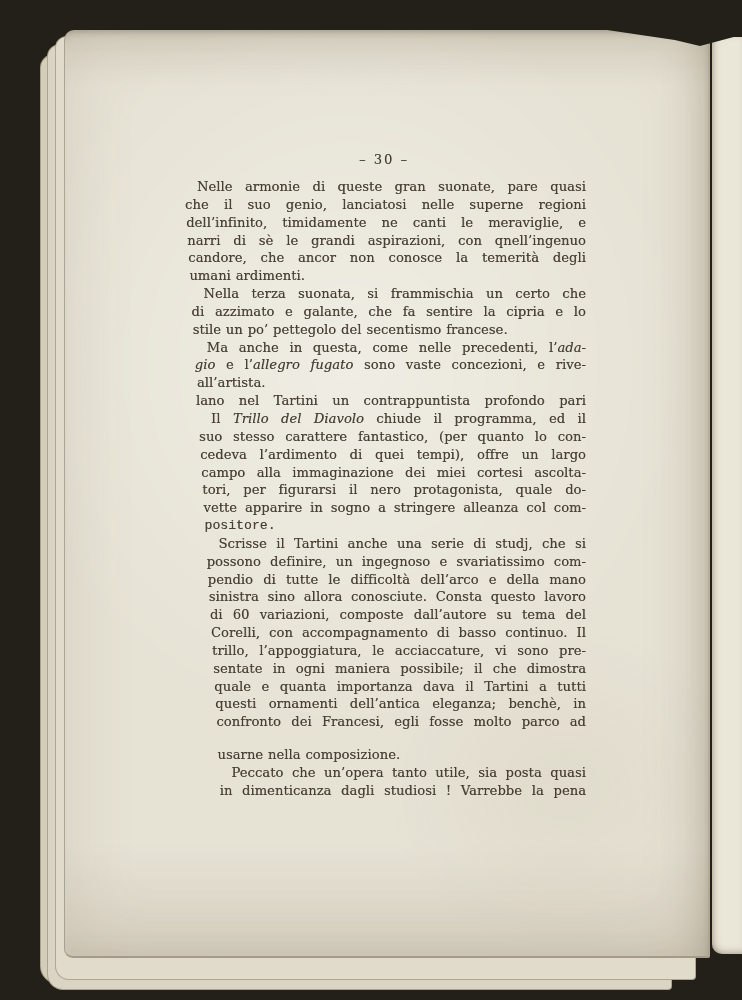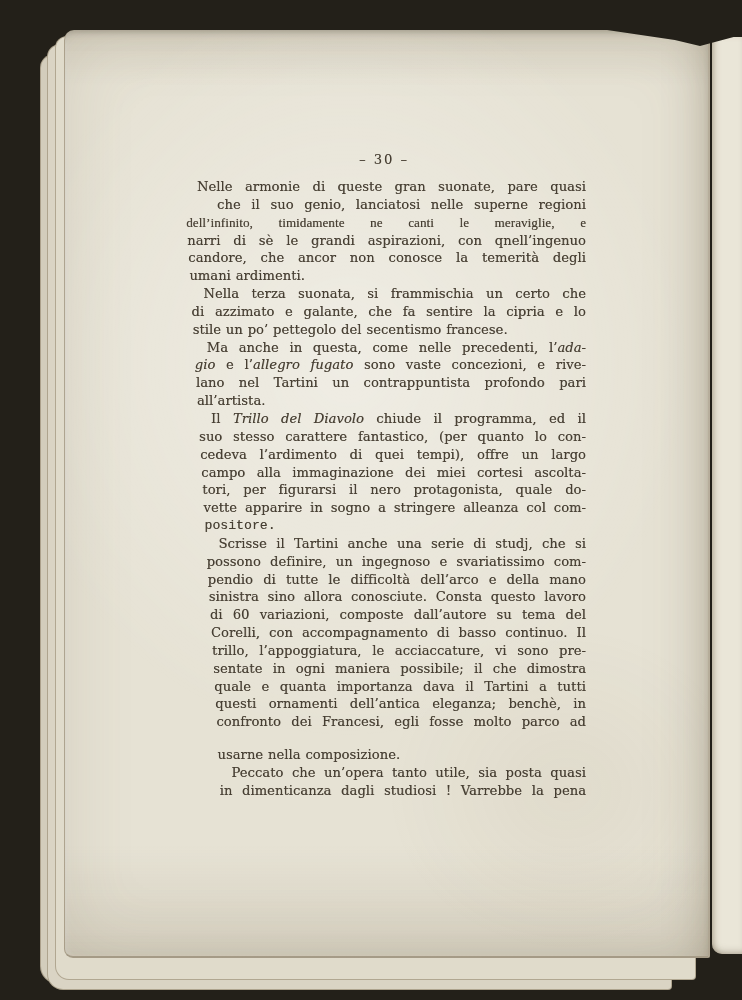--- a/index.html
+++ b/index.html
@@ -72,36 +72,36 @@
 
   <div class="page"></div>
   <div class="sliver"></div>
   <div class="wedge"></div>
 
   <div class="text-block">
     <div class="page-num">– 30 –</div>
     <div id="paragraphs">
         <div class="para">
           <div class="line first" style="padding-left: 2px;"><span>Nelle armonie di queste gran suonate, pare quasi</span></div>
-          <div class="line" style="padding-left: 3.08px; margin-left: 32px;"><span>che il suo genio, lanciatosi nelle superne regioni</span></div>
-          <div class="line" style="padding-left: 4.16px; font-family: Liberation Serif, serif;"><span>dell’infinito, timidamente ne canti le meraviglie, e</span></div>
+          <div class="line" style="padding-left: 3.08px;"><span>che il suo genio, lanciatosi nelle superne regioni</span></div>
+          <div class="line" style="padding-left: 4.16px;"><span>dell’infinito, timidamente ne canti le meraviglie, e</span></div>
           <div class="line" style="padding-left: 5.24px;"><span>narri di sè le grandi aspirazioni, con qnell’ingenuo</span></div>
           <div class="line" style="padding-left: 6.32px;"><span>candore, che ancor non conosce la temerità degli</span></div>
           <div class="line last" style="padding-left: 7.4px;"><span>umani ardimenti.</span></div>
         </div>
         <div class="para">
           <div class="line first" style="padding-left: 8.48px;"><span>Nella terza suonata, si frammischia un certo che</span></div>
           <div class="line" style="padding-left: 9.56px;"><span>di azzimato e galante, che fa sentire la cipria e lo</span></div>
           <div class="line last" style="padding-left: 10.64px;"><span>stile un po’ pettegolo del secentismo francese.</span></div>
         </div>
         <div class="para">
           <div class="line first" style="padding-left: 11.72px;"><span>Ma anche in questa, come nelle precedenti, l’</span><span class="em">ada-</span></div>
           <div class="line" style="padding-left: 12.8px;"><span class="em">gio</span><span> e l’</span><span class="em">allegro fugato</span><span> sono vaste concezioni, e rive-</span></div>
+          <div class="line last" style="padding-left: 14.96px;"><span>all’artista.</span></div>
           <div class="line" style="padding-left: 13.88px;"><span>lano nel Tartini un contrappuntista profondo pari</span></div>
-          <div class="line last" style="padding-left: 14.96px;"><span>all’artista.</span></div>
         </div>
         <div class="para">
           <div class="line first" style="padding-left: 16.04px;"><span>Il </span><span class="em">Trillo del Diavolo</span><span> chiude il programma, ed il</span></div>
           <div class="line" style="padding-left: 17.12px;"><span>suo stesso carattere fantastico, (per quanto lo con-</span></div>
           <div class="line" style="padding-left: 18.2px;"><span>cedeva l’ardimento di quei tempi), offre un largo</span></div>
           <div class="line" style="padding-left: 19.28px;"><span>campo alla immaginazione dei miei cortesi ascolta-</span></div>
           <div class="line" style="padding-left: 20.36px;"><span>tori, per figurarsi il nero protagonista, quale do-</span></div>
           <div class="line" style="padding-left: 21.44px;"><span>vette apparire in sogno a stringere alleanza col com-</span></div>
           <div class="line last" style="padding-left: 22.52px; font-family: Liberation Mono, monospace;"><span>positore.</span></div>
         </div>

